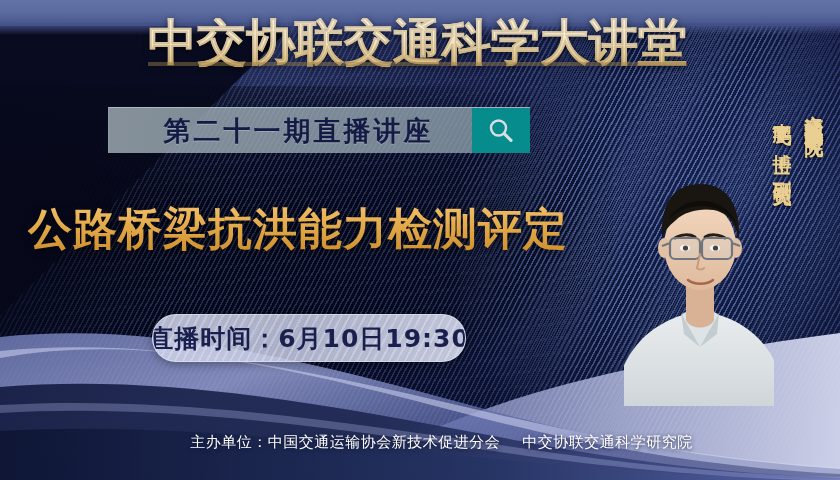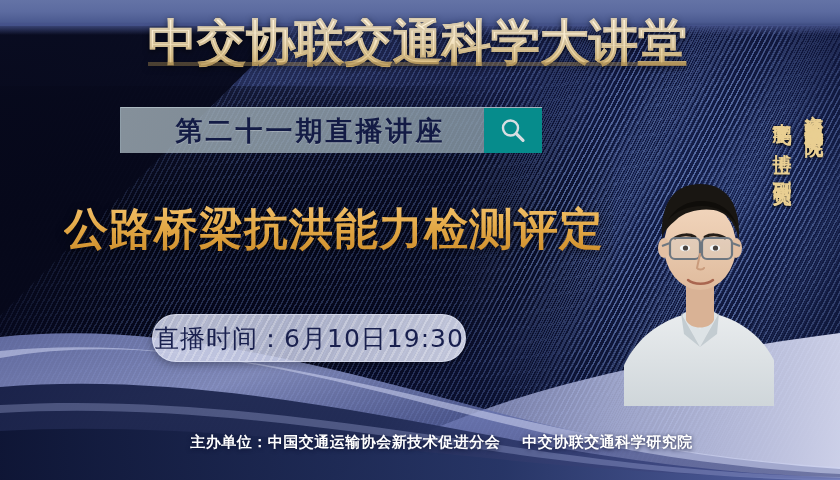--- a/index.html
+++ b/index.html
@@ -80,21 +80,21 @@
     -webkit-background-clip:text;background-clip:text;
     color:transparent;
     -webkit-text-stroke:0.6px rgba(120,90,40,.25);
     filter:drop-shadow(0 2px 3px rgba(0,0,0,.55));
     white-space:nowrap;
     text-decoration:underline;
   }
 
   
   .subbar{
-    position:absolute;left:120px;top:107px;
+    position:absolute;left:108px;top:107px;
     width:422px;height:46px;
     display:flex;align-items:stretch;
     background:linear-gradient(100deg, rgba(168,182,190,.78) 0%, rgba(150,166,176,.80) 55%, rgba(136,154,166,.80) 100%);
     border-top:1px solid rgba(220,235,240,.45);
     border-left:1px solid rgba(220,235,240,.30);
   }
   .subbar-text{
     flex:1;
     display:flex;align-items:center;justify-content:center;
     font-size:27px;font-weight:bold;color:#131b45;
@@ -114,21 +114,20 @@
     position:absolute;left:28px;top:205px;
     font-size:44px;line-height:1.1;font-weight:bold;
     letter-spacing:1px;
     background:linear-gradient(180deg,#f0b košík 0%,#e2a council 100%);
     color:#e0a944;
     background:linear-gradient(180deg,#f2c069 0%,#e3a948 45%,#cf8f2c 100%);
     -webkit-background-clip:text;background-clip:text;
     color:transparent;
     filter:drop-shadow(0 2px 4px rgba(0,0,0,.65));
     white-space:nowrap;
-    margin-left:36px;
   }
 
   
   .timepill{
     position:absolute;left:152px;top:314px;
     width:314px;height:48px;
     border-radius:24px;
     background:linear-gradient(115deg, rgba(205,209,231,.88) 0%, rgba(196,201,226,.86) 45%, rgba(214,218,237,.9) 100%);
     border:1px solid rgba(235,238,252,.55);
     display:flex;align-items:center;justify-content:center;
@@ -137,21 +136,21 @@
   }
   .timepill:before{
     content:"";position:absolute;inset:0;
     background-image:repeating-linear-gradient(118deg,
       rgba(255,255,255,0) 0px, rgba(255,255,255,0) 5px,
       rgba(255,255,255,.45) 5px, rgba(255,255,255,.45) 7px);
     opacity:.55;
   }
   .timepill-text{
     position:relative;
-    font-size:25px;font-weight:normal;color:#19204e;letter-spacing:1px;
+    font-size:25px;font-weight:bold;color:#19204e;letter-spacing:1px;
     white-space:nowrap;
   }
 
   
   .speaker{
     position:absolute;right:66px;bottom:74px;
     width:150px;height:272px;
     overflow:hidden;
   }
   .speaker svg{display:block;}
@@ -167,21 +166,21 @@
     text-shadow:0 1px 3px rgba(0,0,0,.75);
     white-space:nowrap;
   }
   .vtext-org{right:12px;top:100px;font-size:19px;}
   .vtext-name{right:44px;top:108px;font-size:19px;}
 
   
   .footer{
     position:absolute;left:0;right:0;bottom:28px;
     text-align:center;
-    font-size:15px;font-weight:bold;color:#ffffff;
+    font-size:15px;font-weight:normal;color:#ffffff;
     letter-spacing:.5px;
     text-shadow:0 1px 4px rgba(10,14,45,.9);
     margin-left:43px;
   }
   .footer .gap{display:inline-block;width:22px;}
 </style>
 </head>
 <body>
 
 <div id="poster">

